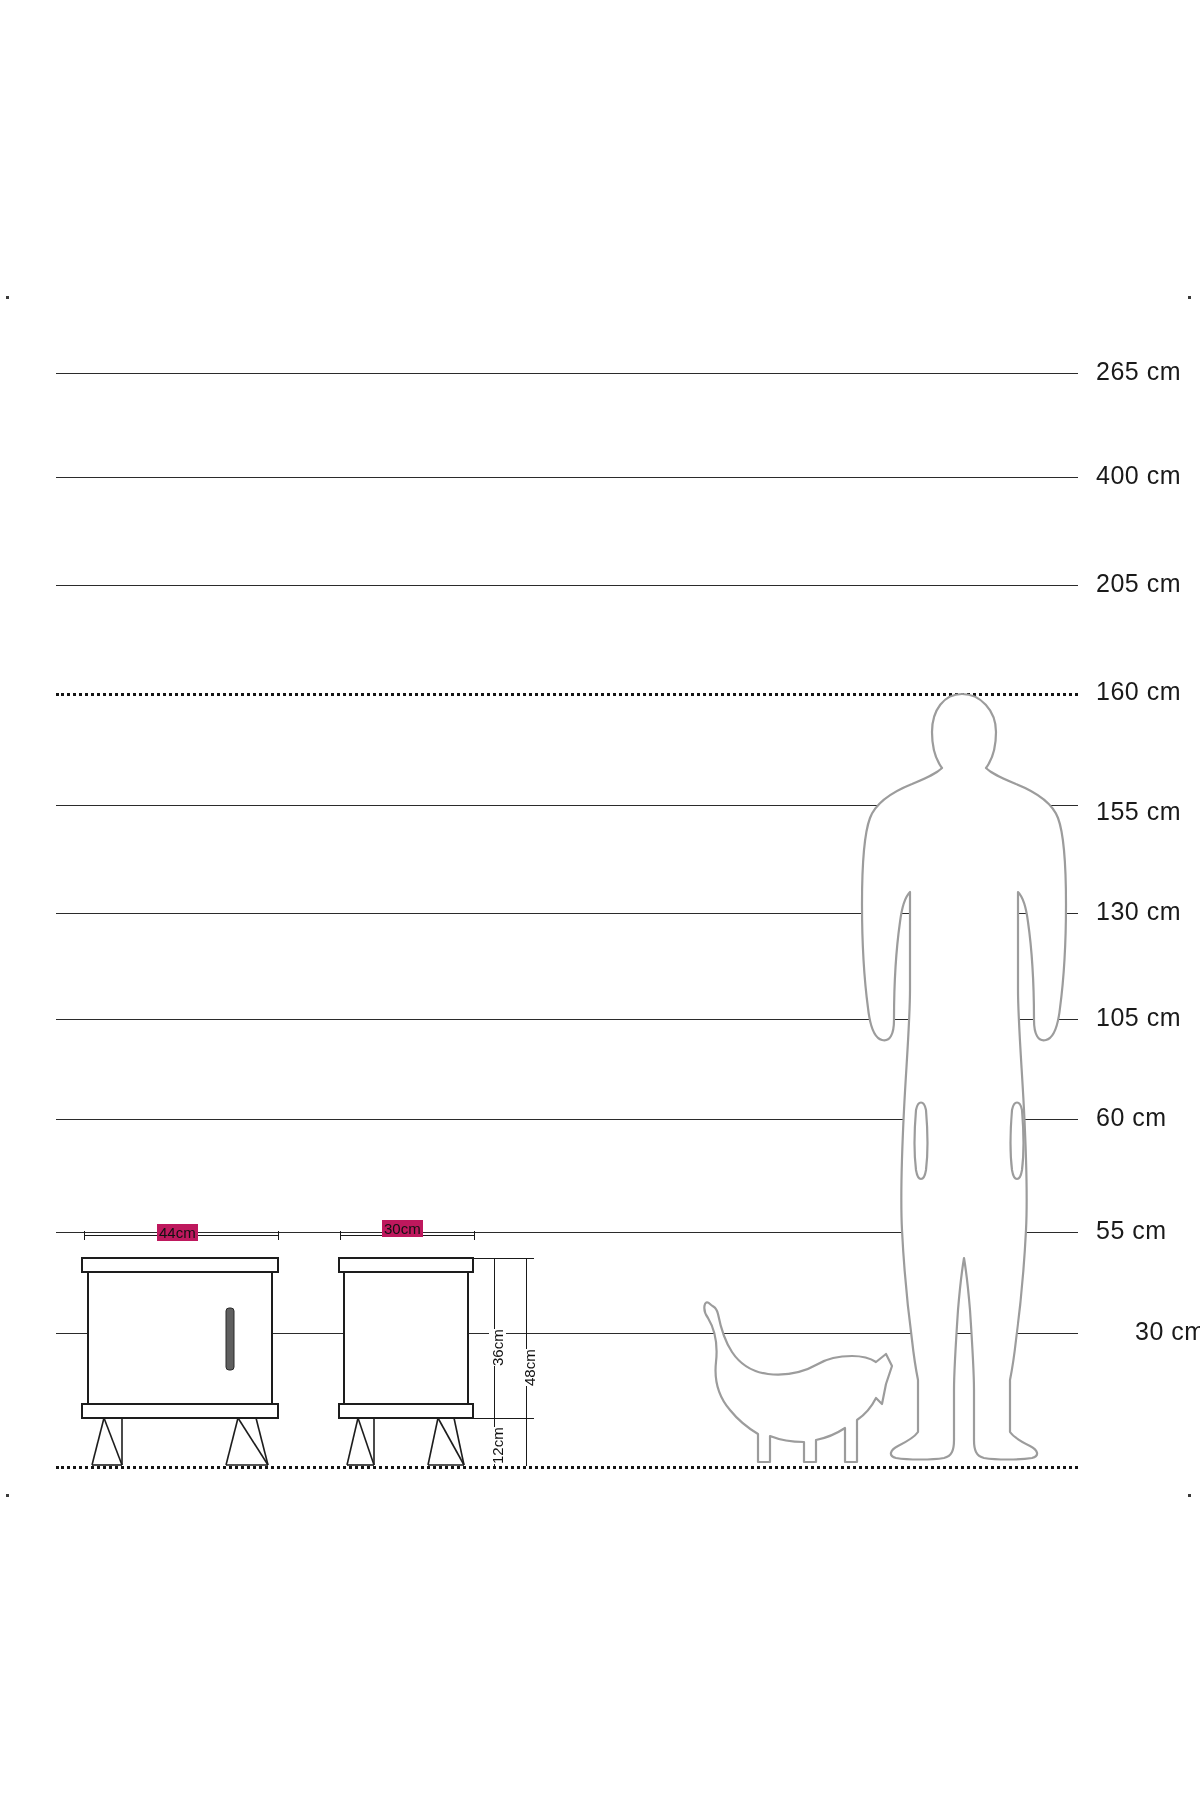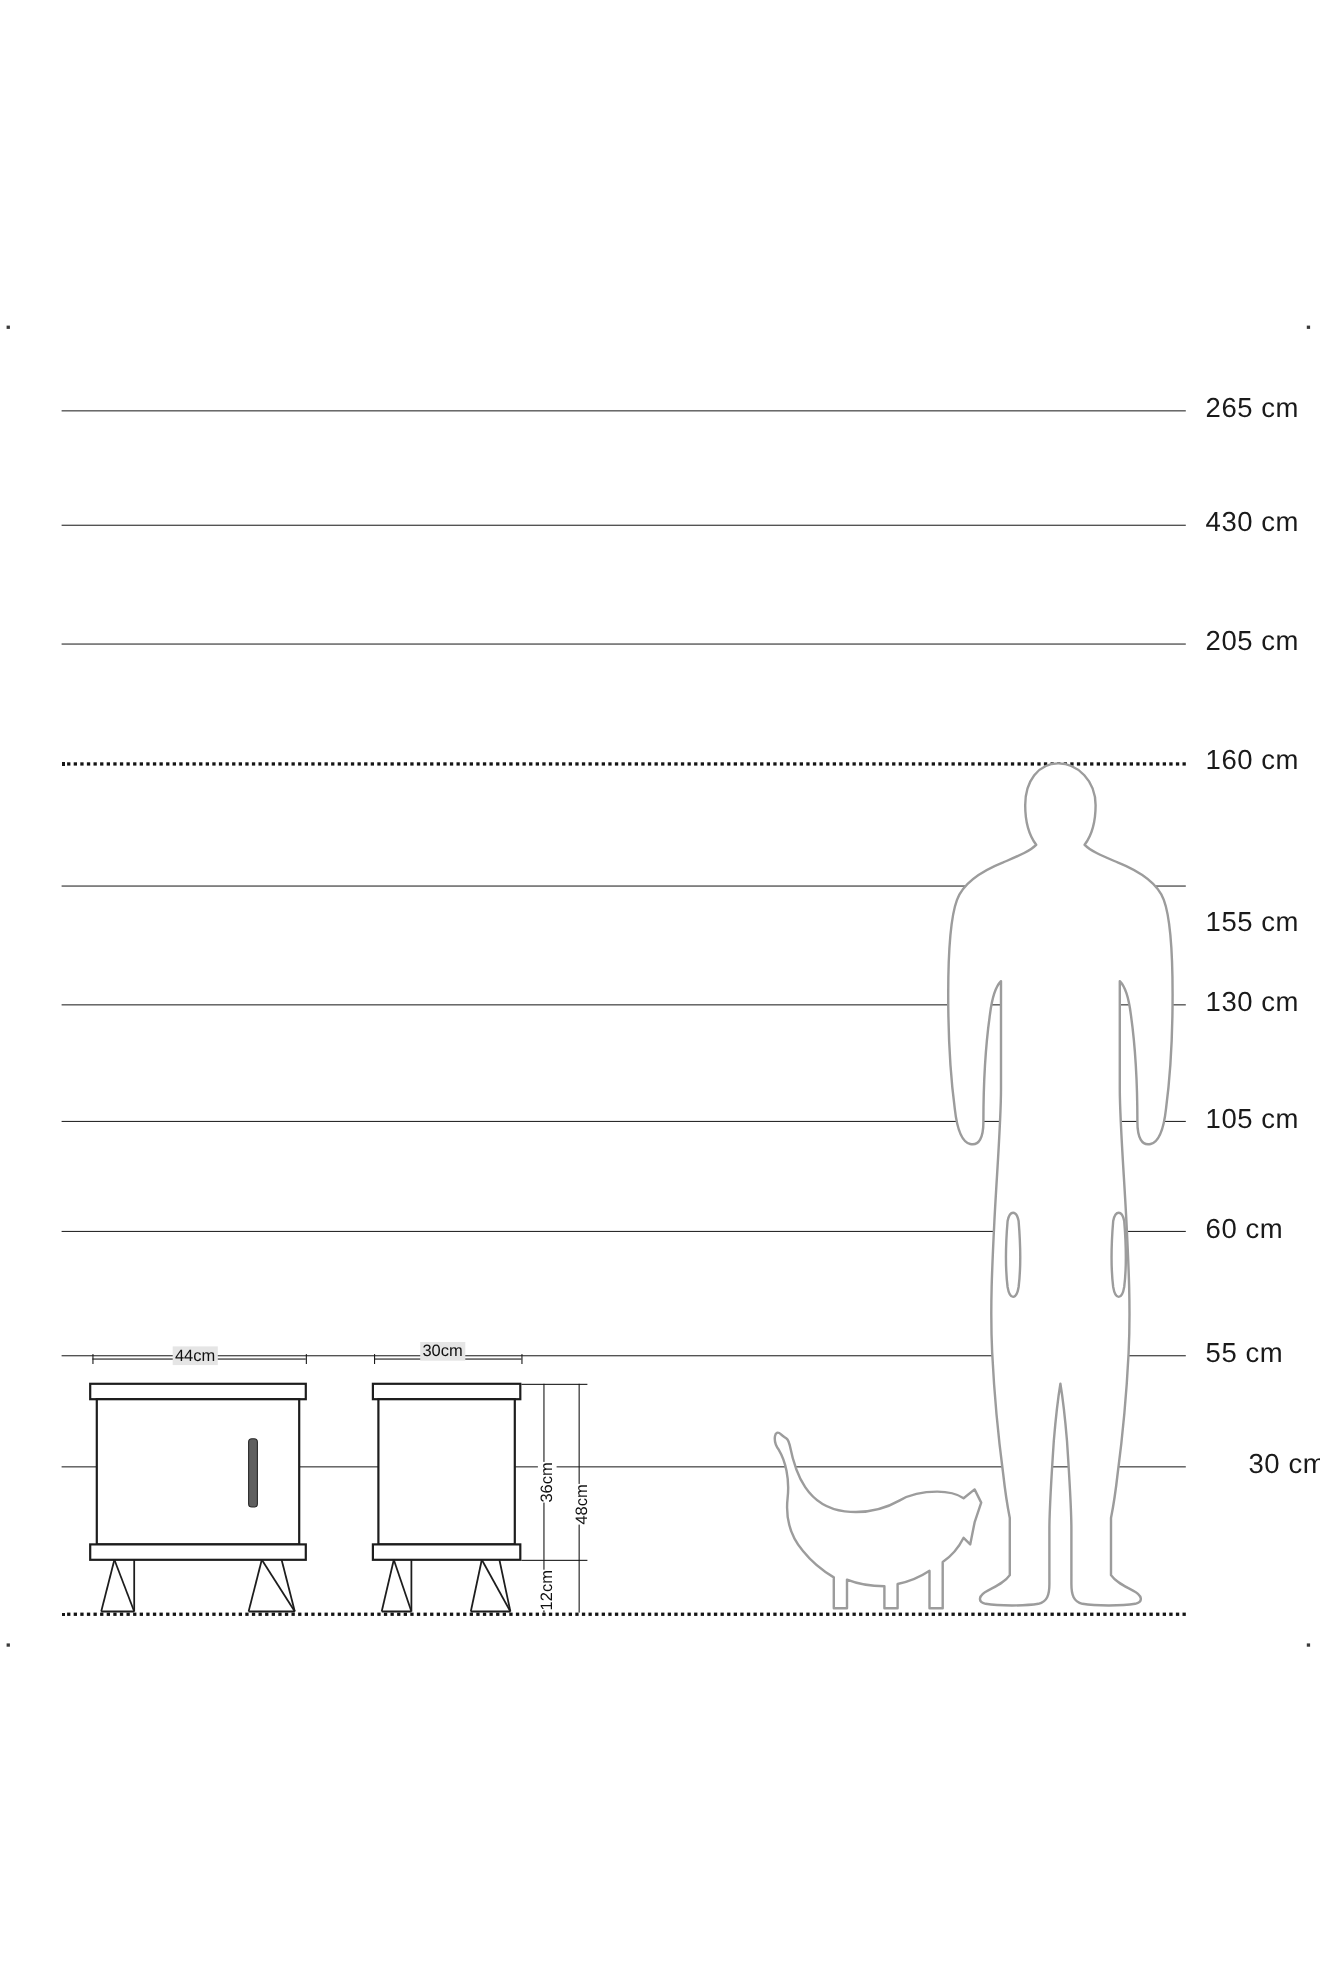--- a/index.html
+++ b/index.html
@@ -52,21 +52,21 @@
   }
   .dim-vline {
     position: absolute;
     width: 0;
     border-left: 1px solid #1a1a1a;
   }
   .dim-label-h {
     position: absolute;
     font-size: 15px;
     color: #111;
-    background: #e5e5e5;
+    background: #be185d;
     padding: 0 2px;
     white-space: nowrap;
   }
   .dim-label-v {
     position: absolute;
     font-size: 15px;
     color: #111;
     background: #fff;
     white-space: nowrap;
     transform-origin: left top;
@@ -108,30 +108,30 @@
 
   <div class="corner-dot" style="left:6px; top:296px;"></div>
   <div class="corner-dot" style="left:1188px; top:296px;"></div>
   <div class="corner-dot" style="left:6px; top:1494px;"></div>
   <div class="corner-dot" style="left:1188px; top:1494px;"></div>
 
   <div class="grid-line" style="left:56px; top:373px; width:1022px;"></div>
   <div class="grid-label" style="left:1096px; top:357px;">265 cm</div>
 
   <div class="grid-line" style="left:56px; top:477px; width:1022px;"></div>
-  <div class="grid-label" style="left:1096px; top:461px;">430 cm</div>
+  <div class="grid-label" style="left:1096px; top:461px;">400 cm</div>
 
   <div class="grid-line" style="left:56px; top:585px; width:1022px;"></div>
   <div class="grid-label" style="left:1096px; top:569px;">205 cm</div>
 
   <div class="dashed-line" style="left:56px; top:693px; width:1022px;"></div>
   <div class="grid-label" style="left:1096px; top:677px;">160 cm</div>
 
   <div class="grid-line" style="left:56px; top:805px; width:1022px;"></div>
-  <div class="grid-label" style="left:1096px; top:824px;">155 cm</div>
+  <div class="grid-label" style="left:1096px; top:797px;">155 cm</div>
 
   <div class="grid-line" style="left:56px; top:913px; width:1022px;"></div>
   <div class="grid-label" style="left:1096px; top:897px;">130 cm</div>
 
   <div class="grid-line" style="left:56px; top:1019px; width:1022px;"></div>
   <div class="grid-label" style="left:1096px; top:1003px;">105 cm</div>
 
   <div class="grid-line" style="left:56px; top:1119px; width:1022px;"></div>
   <div class="grid-label" style="left:1096px; top:1103px;">60 cm</div>
 

